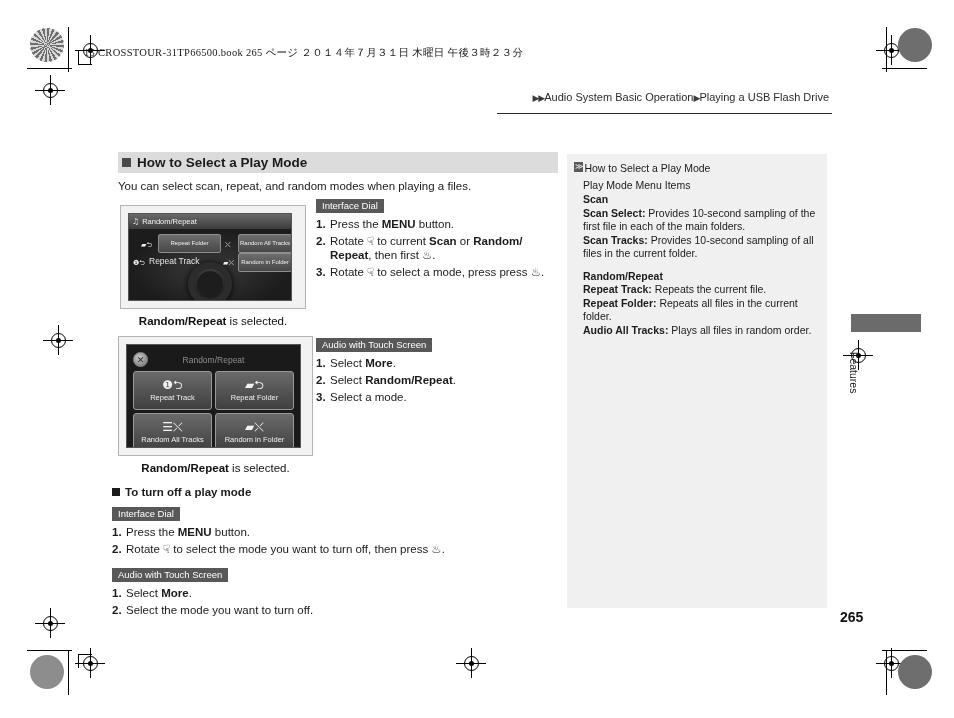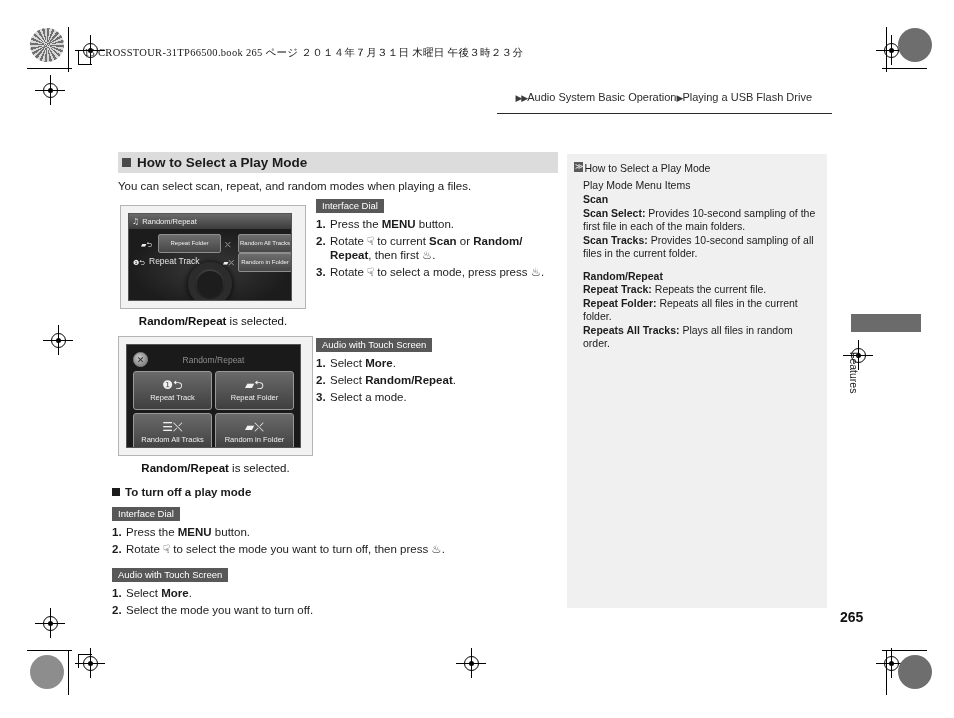--- a/index.html
+++ b/index.html
@@ -28,21 +28,21 @@
   .cropline{position:absolute;background:#000;}
   .ch{height:1px;}
   .cv{width:1px;}
 
   
   .meta-line{
     position:absolute;left:84px;top:46px;font-size:10.5px;letter-spacing:.3px;
     font-family:"Liberation Serif","DejaVu Serif",serif;color:#1a1a1a;white-space:nowrap;
   }
   .breadcrumb{
-    position:absolute;right:142px;top:91px;font-size:11px;color:#2b2b2b;white-space:nowrap;text-align:right;
+    position:absolute;right:125px;top:91px;font-size:11px;color:#2b2b2b;white-space:nowrap;text-align:right;
   }
   .breadcrumb .arw{font-size:9px;color:#3a3a3a;letter-spacing:-1px;}
   .header-rule{position:absolute;left:497px;top:113px;width:335px;height:1px;background:#2b2b2b;}
 
   
   .left-col{position:absolute;left:118px;top:152px;width:440px;}
 
   .sec-head{
     background:#dcdcdc;height:21px;display:flex;align-items:center;padding-left:4px;
     font-size:13.5px;font-weight:bold;color:#1b1b1b;
@@ -379,21 +379,21 @@
     <div class="side-body">
       <div class="grp">
         <div><b>Scan</b></div>
         <div><b>Scan Select:</b><span> Provides 10-second sampling of the first file in each of the main folders.</span></div>
         <div><b>Scan Tracks:</b><span> Provides 10-second sampling of all files in the current folder.</span></div>
       </div>
       <div class="grp">
         <div><b>Random/Repeat</b></div>
         <div><b>Repeat Track:</b><span> Repeats the current file.</span></div>
         <div><b>Repeat Folder:</b><span> Repeats all files in the current folder.</span></div>
-        <div><b>Repeats All Tracks:</b><span> Plays all files in random order.</span></div>
+        <div><b>Audio All Tracks:</b><span> Plays all files in random order.</span></div>
       </div>
     </div>
   </div>
 
   <div class="tab-bar"></div>
   <div class="tab-label">Features</div>
 
   <div class="pagenum">265</div>
 
 </div>

